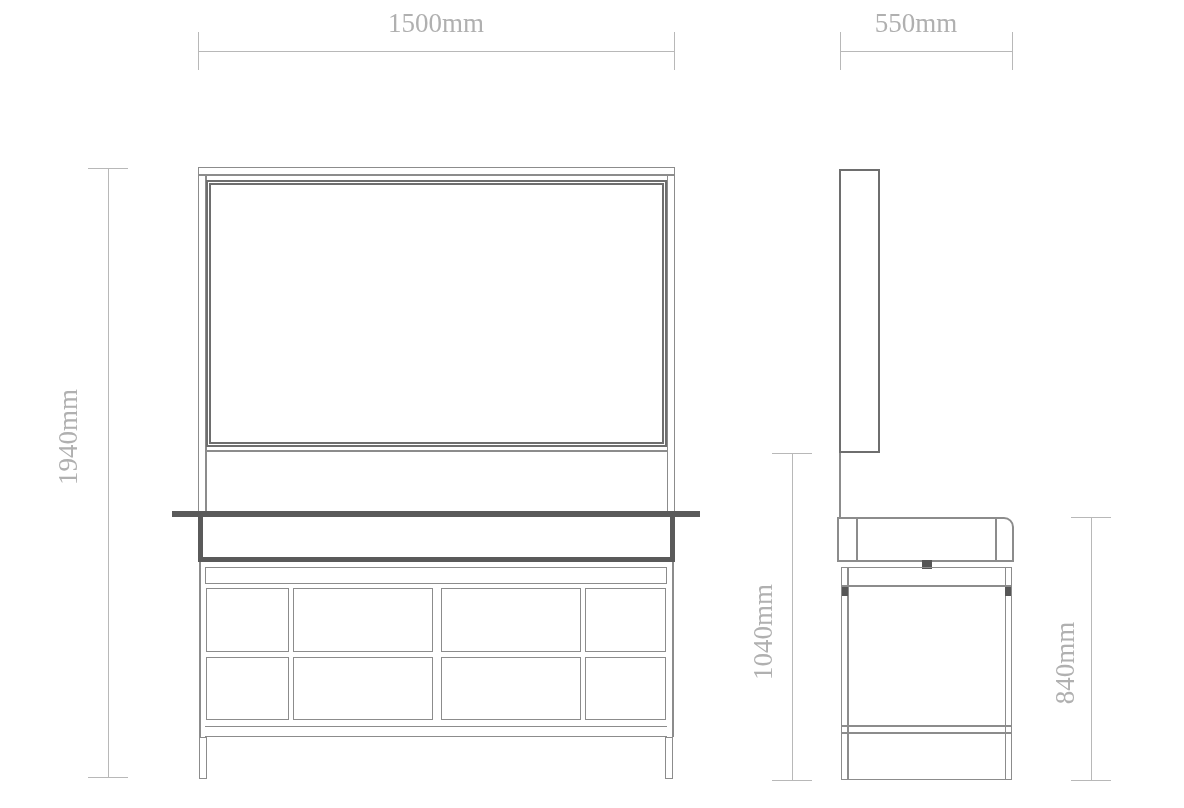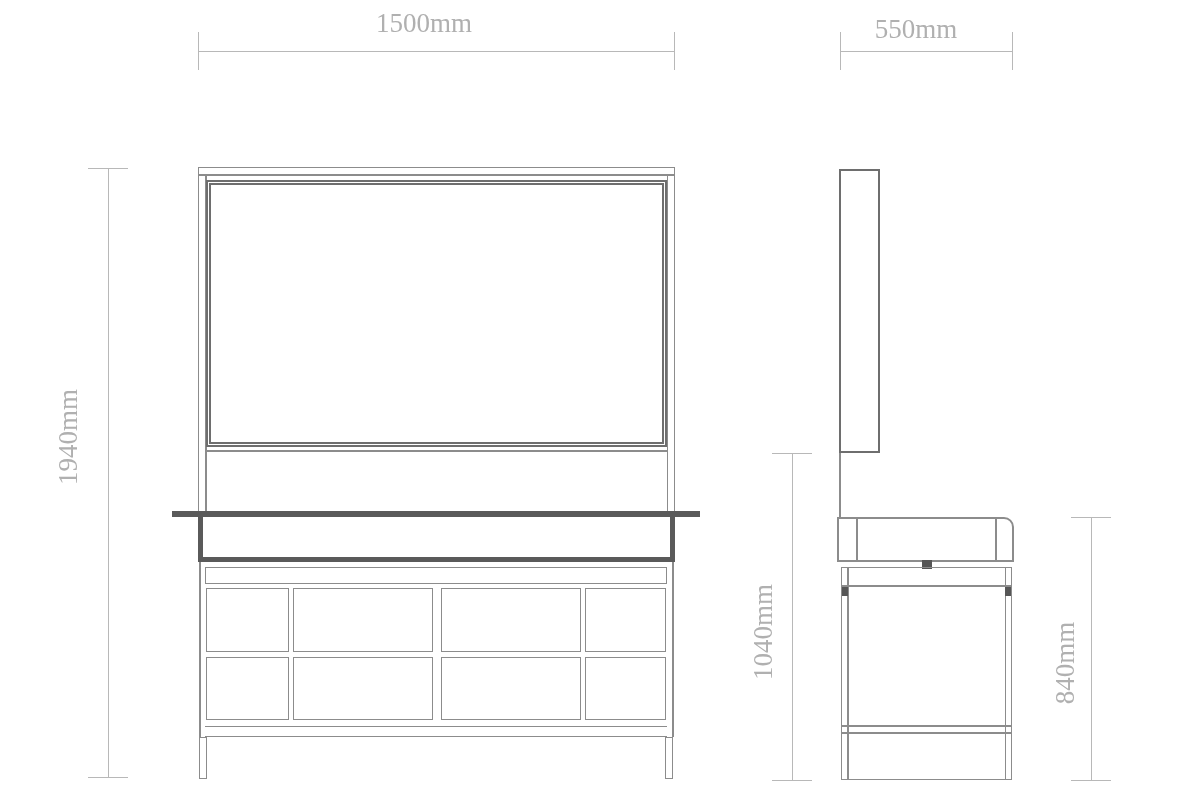--- a/index.html
+++ b/index.html
@@ -38,28 +38,28 @@
   
   .mirror-side{position:absolute;border:2.5px solid var(--line-dark,#6e6e6e);background:#fff;}
   .counter-side{position:absolute;border:2px solid var(--line,#8c8c8c);border-top-right-radius:10px;background:#fff;}
 </style>
 </head>
 <body>
 
 <div class="canvas">
 
   <div>
-    <div class="dim-label" style="left:424px;top:23px">1500mm</div>
+    <div class="dim-label" style="left:436px;top:23px">1500mm</div>
     <div class="dline" style="left:198px;top:51px;width:477px;height:1px"></div>
     <div class="dline" style="left:198px;top:32px;width:1px;height:38px"></div>
     <div class="dline" style="left:674px;top:32px;width:1px;height:38px"></div>
   </div>
 
   <div>
-    <div class="dim-label" style="left:916px;top:29px">550mm</div>
+    <div class="dim-label" style="left:916px;top:23px">550mm</div>
     <div class="dline" style="left:840px;top:51px;width:173px;height:1px"></div>
     <div class="dline" style="left:840px;top:32px;width:1px;height:38px"></div>
     <div class="dline" style="left:1012px;top:32px;width:1px;height:38px"></div>
   </div>
 
   <div>
     <div class="dim-label v" style="left:68px;top:437px">1940mm</div>
     <div class="dline" style="left:108px;top:168px;width:1px;height:609px"></div>
     <div class="dline" style="left:88px;top:168px;width:40px;height:1px"></div>
     <div class="dline" style="left:88px;top:777px;width:40px;height:1px"></div>

